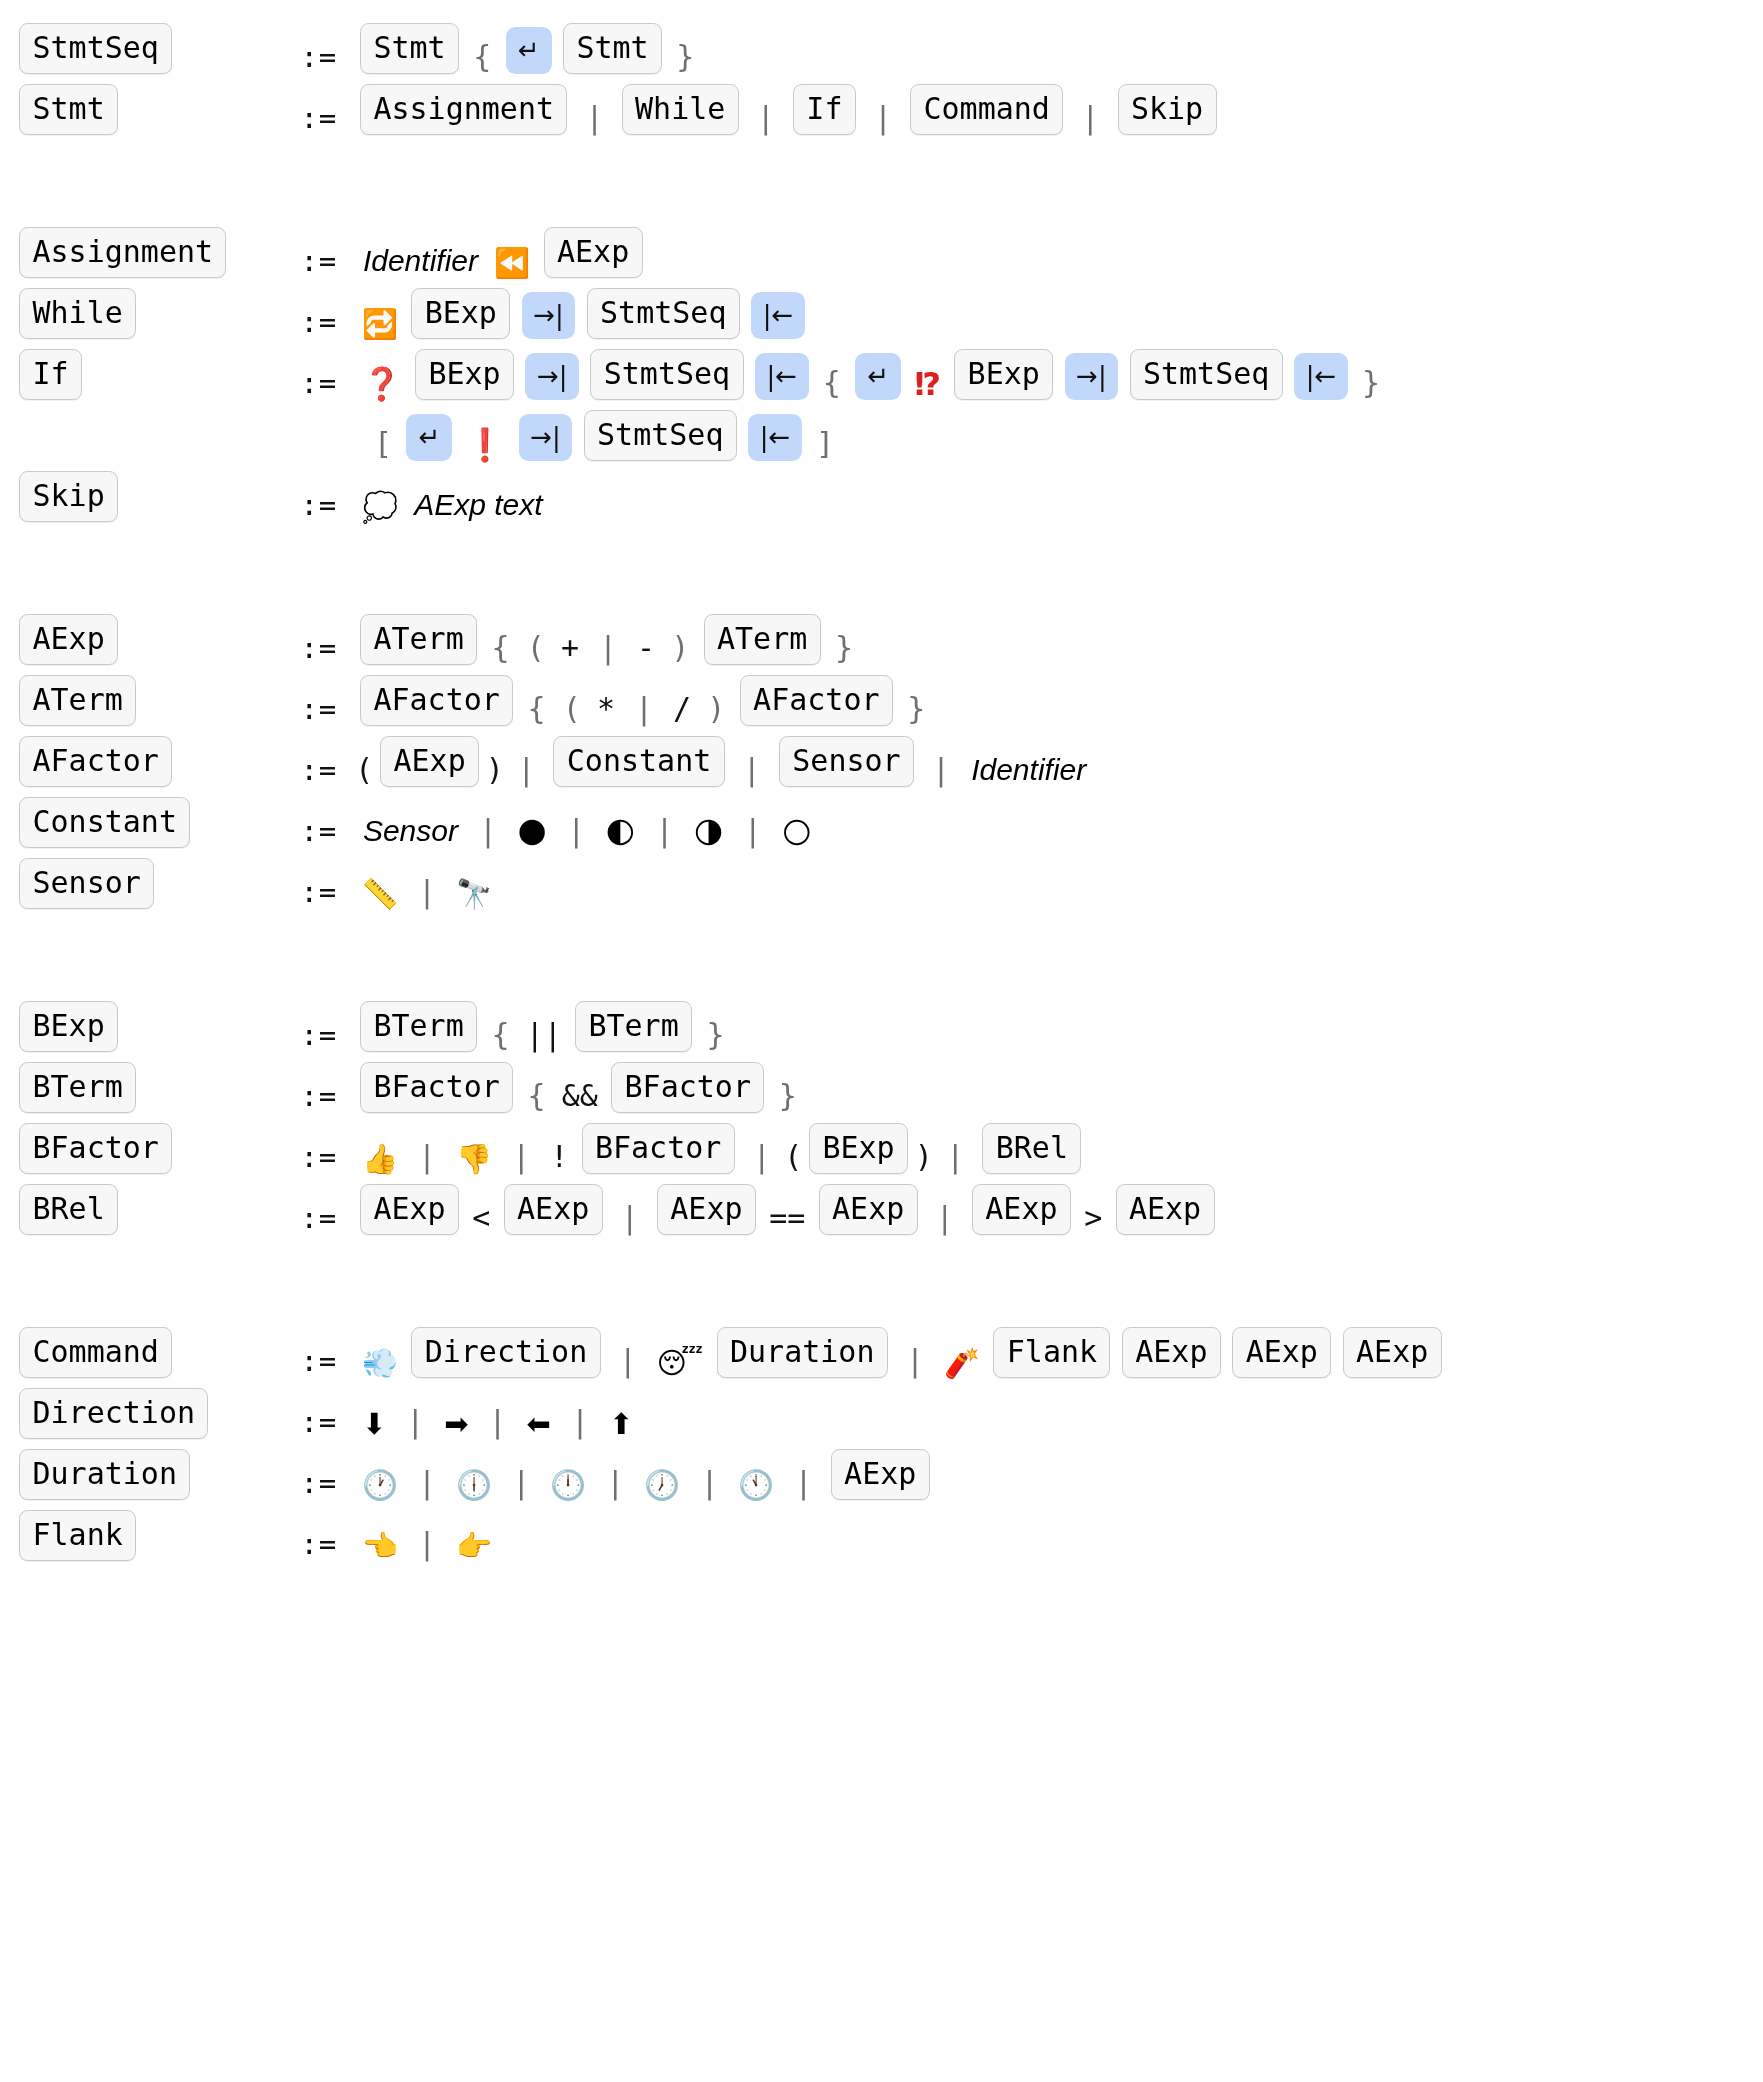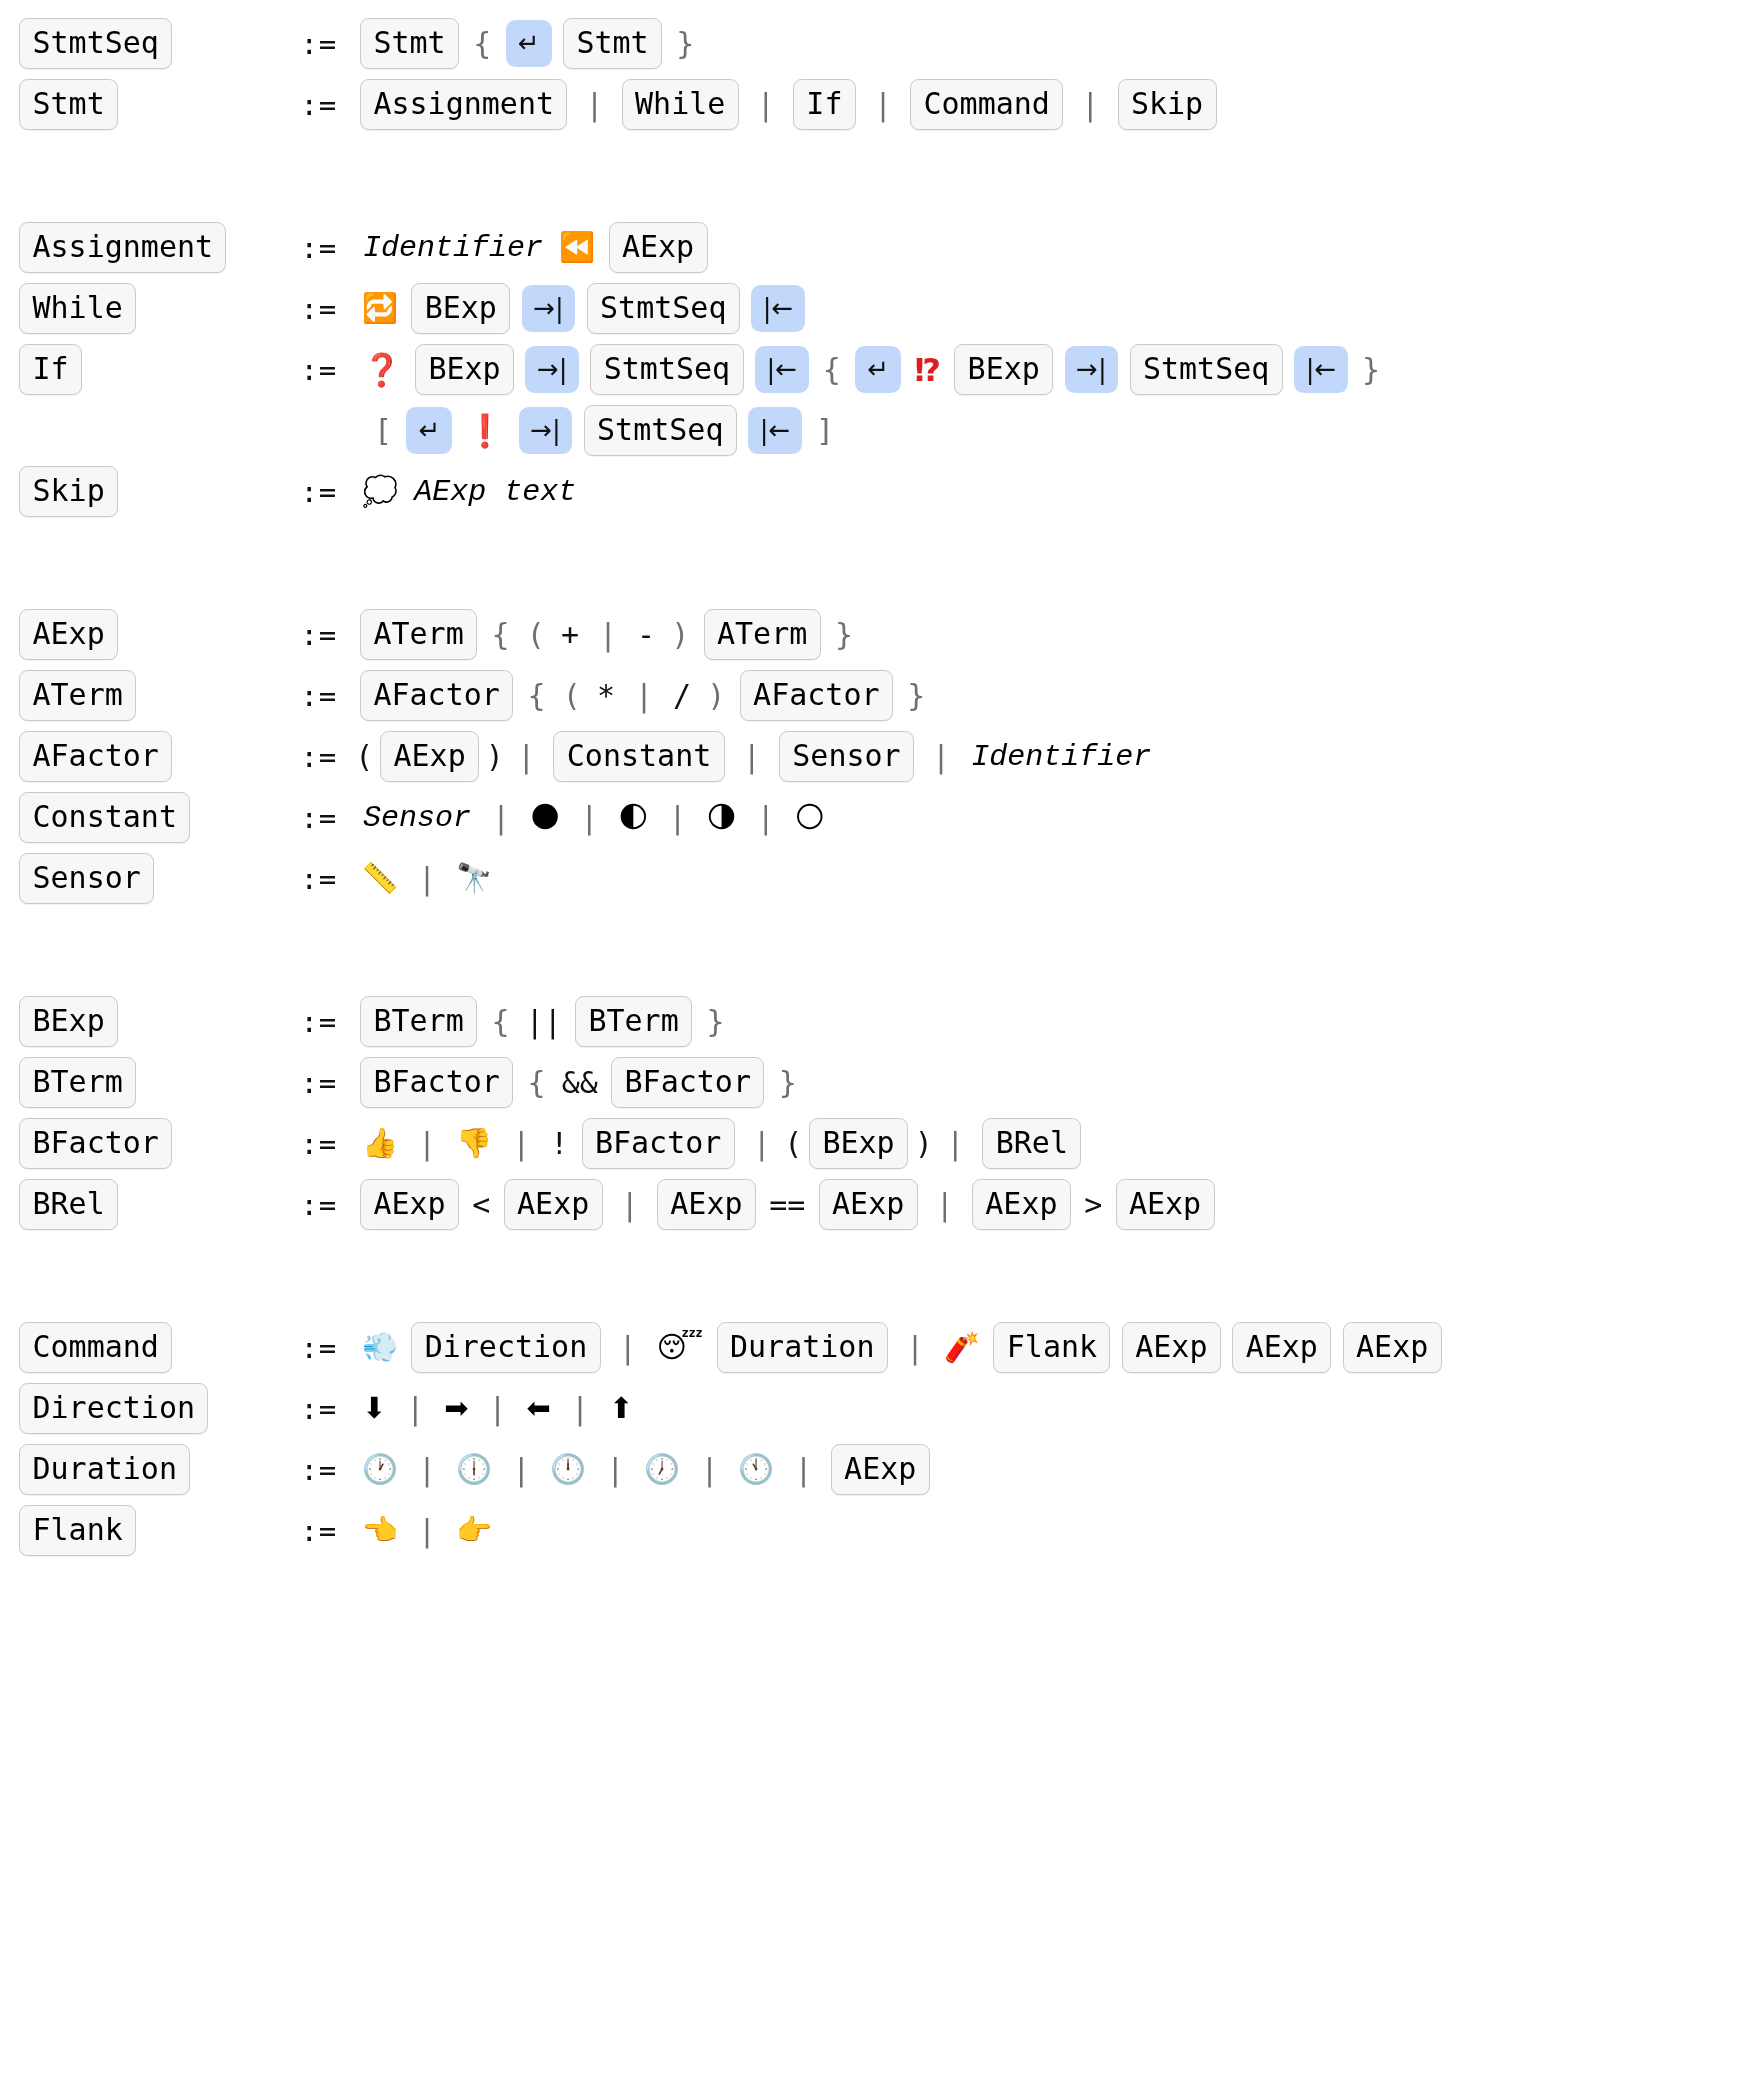--- a/index.html
+++ b/index.html
@@ -22,21 +22,21 @@
 
   .group {
     margin-bottom: 0;
   }
   .group-gap {
     height: 82px;
   }
 
   .rule {
     display: flex;
-    align-items: center;
+    align-items: flex-end;
     min-height: 61px;
     white-space: nowrap;
   }
   .rule.cont {
     min-height: 61px;
   }
 
   
   .lhs {
     width: 287px;
@@ -63,21 +63,21 @@
     border: 1.9px solid #c9c9c9;
     border-radius: 8.6px;
     background: #f7f7f7;
     color: #000;
     box-shadow: 0 1px 0 rgba(0,0,0,0.05);
     margin: 0 5.7px;
   }
 
   
   .ital {
-    font-family: Liberation Mono, monospace;
+    font-family: Liberation Sans, sans-serif;
     font-style: italic;
     font-size: 30px;
     margin: 0 8.6px;
     color: #000;
   }
 
   
   .keychip {
     display: inline-block;
     font-family: "DejaVu Sans", "Liberation Sans", sans-serif;

